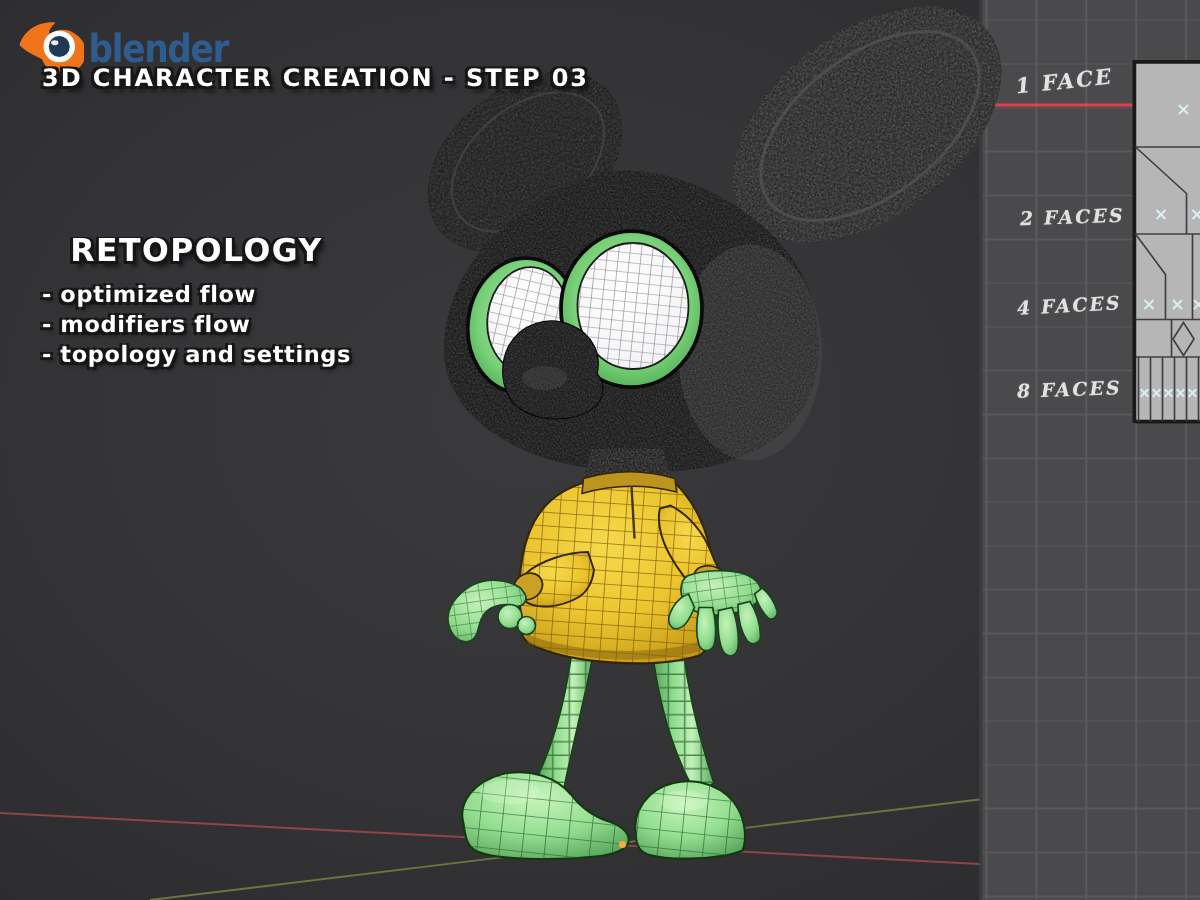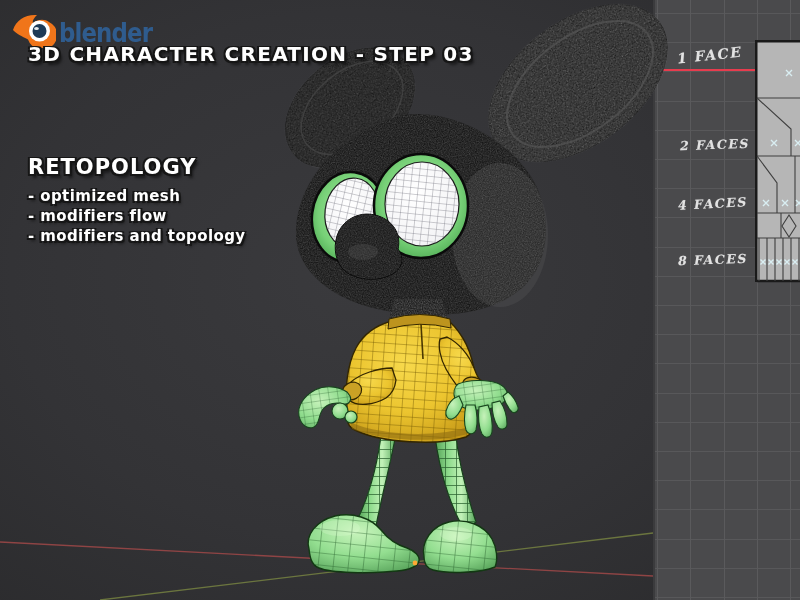--- a/index.html
+++ b/index.html
@@ -31,28 +31,29 @@
   .mesh-panel{position:absolute;left:100px;top:40px;}
   
   .scene{position:absolute;left:0;top:0;z-index:2;}
   
   .brand{position:absolute;left:10px;top:6px;z-index:3;display:flex;align-items:flex-end;}
   .brand-text{
     color:#2f5c8e;font-weight:bold;font-size:26px;letter-spacing:-1px;margin-left:3px;
     transform:scaleX(.88);transform-origin:left center;
   }
   .subtitle{
-    position:absolute;left:28px;top:42px;z-index:3;color:#fff;font-weight:bold;font-size:20px;
+    position:absolute;left:28px;top:42px;z-index:3;color:#fff;font-weight:bold;font-size:16px;
     letter-spacing:1.3px;white-space:nowrap;
     text-shadow:-2px -1px 0 #161616,2px -1px 0 #161616,-2px 2px 0 #161616,2px 2px 0 #161616,3px 4px 3px rgba(0,0,0,.55);
   }
   .info{position:absolute;left:28px;top:155px;z-index:3;color:#fff;}
   .info-heading{
     font-weight:bold;font-size:21px;letter-spacing:1px;margin-bottom:7px;
     text-shadow:-2px -1px 0 #161616,2px -1px 0 #161616,-2px 2px 0 #161616,2px 2px 0 #161616,3px 4px 3px rgba(0,0,0,.55);
+    text-align:center;
   }
   .info-line{
     font-weight:bold;font-size:15px;letter-spacing:.4px;line-height:20px;white-space:nowrap;
     text-shadow:-2px -1px 0 #161616,2px -1px 0 #161616,-2px 2px 0 #161616,2px 2px 0 #161616,2px 3px 3px rgba(0,0,0,.5);
   }
 </style>
 </head>
 <body>
 
 <div class="stage">
@@ -274,18 +275,18 @@
       <circle cx="29.5" cy="25" r="7" fill="#1e3a56"></circle>
       <ellipse cx="26.5" cy="22.5" rx="2.4" ry="1.6" fill="#ffffff" opacity="0.9"></ellipse>
     </svg>
     <span class="brand-text">blender</span>
   </div>
 
   <div class="subtitle">3D CHARACTER CREATION - STEP 03</div>
 
   <div class="info">
     <div class="info-heading">RETOPOLOGY</div>
-    <div class="info-line">- optimized mesh</div>
+    <div class="info-line">- optimized flow</div>
     <div class="info-line">- modifiers flow</div>
-    <div class="info-line">- modifiers and topology</div>
+    <div class="info-line">- topology and settings</div>
   </div>
 
 </div>
 
 </body></html>

